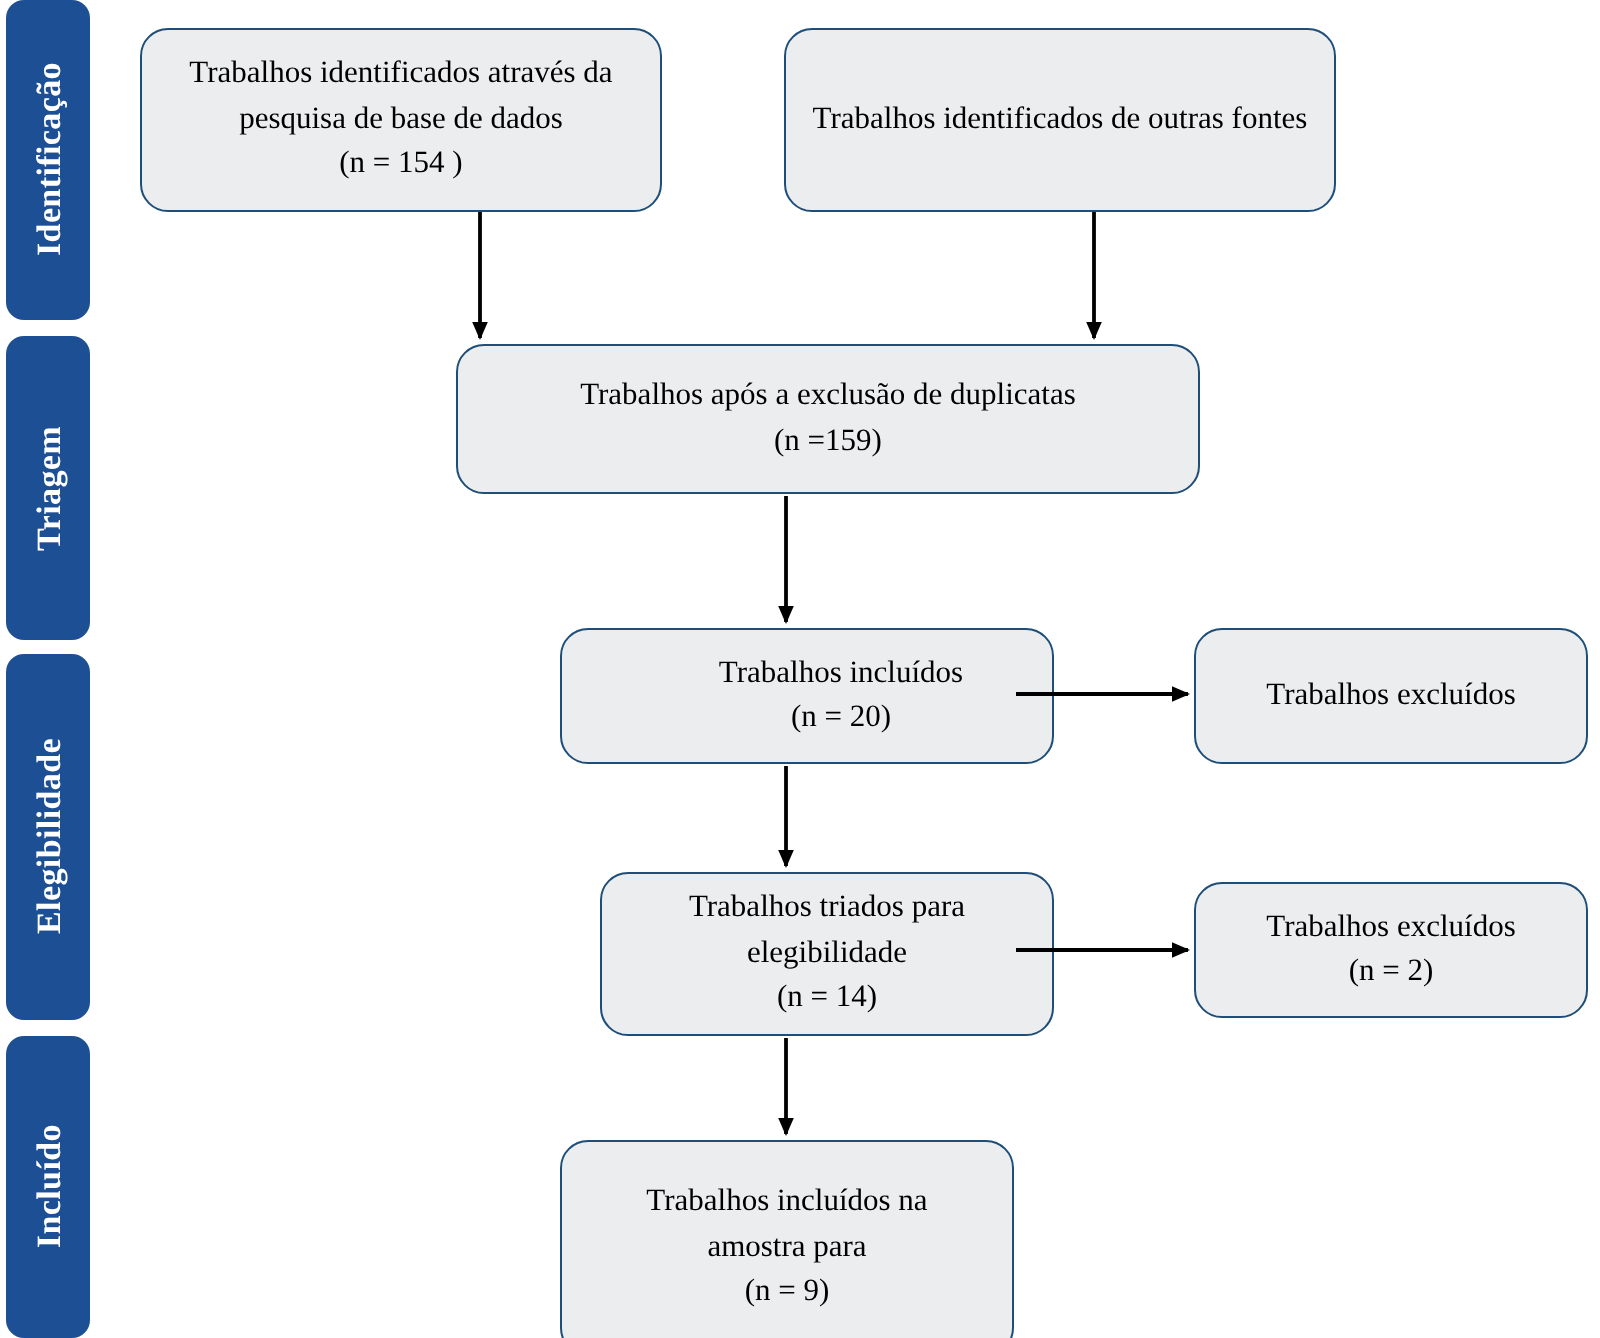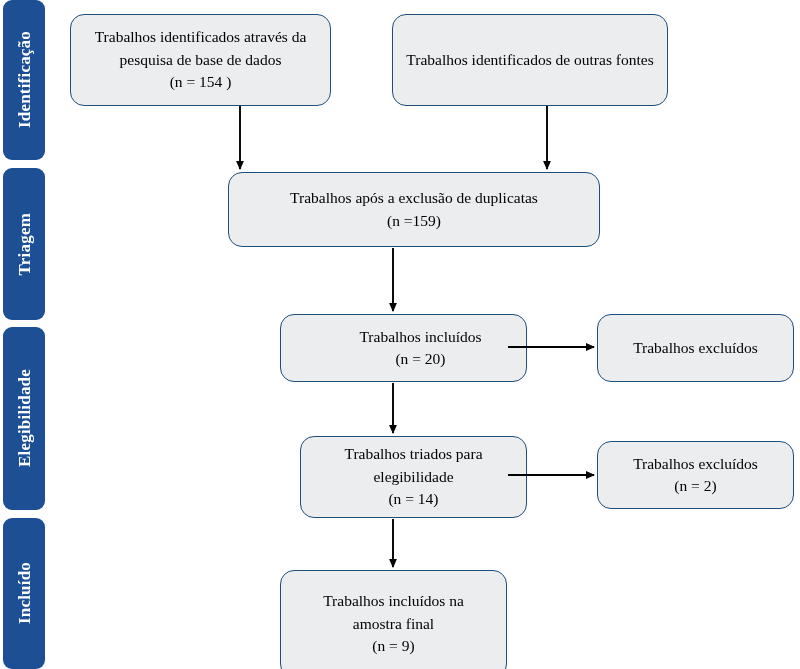--- a/index.html
+++ b/index.html
@@ -135,21 +135,21 @@
   <div class="flow-box" style="left:597px; top:441px; width:197px; height:68px;">
     <span class="box-text">
       <span class="line">Trabalhos excluídos</span>
       <span class="line">(n = 2)</span>
     </span>
   </div>
 
   <div class="flow-box" style="left:280px; top:570px; width:227px; height:108px;">
     <span class="box-text">
       <span class="line">Trabalhos incluídos na</span>
-      <span class="line">amostra final</span>
+      <span class="line">amostra para</span>
       <span class="line">(n = 9)</span>
     </span>
   </div>
 
   <div class="connector" style="left:0; top:0; width:800px; height:669px;">
     <svg width="800" height="669" viewBox="0 0 800 669" xmlns="http://www.w3.org/2000/svg">
       <defs>
         <marker id="arrowhead" markerWidth="9" markerHeight="9" refX="8" refY="4.5" orient="auto" markerUnits="userSpaceOnUse">
           <path d="M0,0.6 L9,4.5 L0,8.4 z" fill="#000000"></path>
         </marker>

